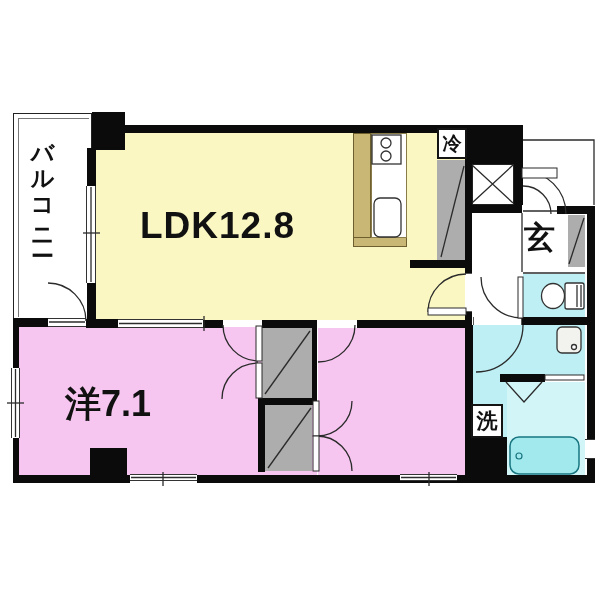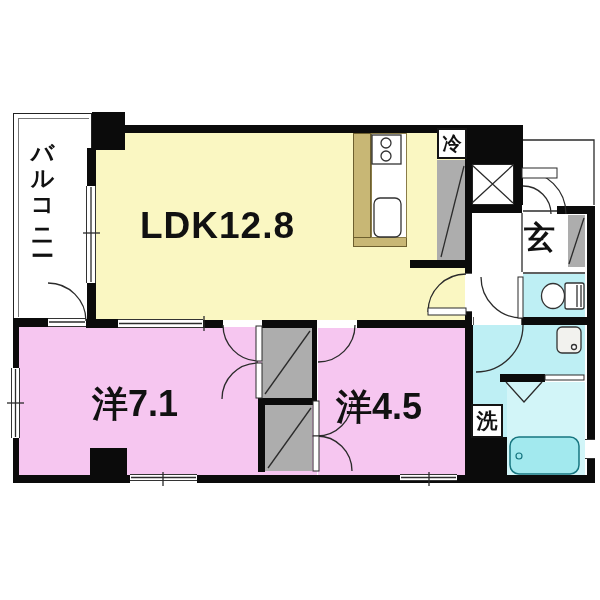--- a/index.html
+++ b/index.html
@@ -159,17 +159,16 @@
   <div class="box" style="left:472px;top:164px;width:42px;height:41px;border:1.5px solid #222;background:transparent;"></div>
   <div class="box" style="left:437px;top:128px;width:30px;height:31px;font-size:19px;">
     <span>冷</span>
   </div>
   <div class="box" style="left:471px;top:404px;width:32px;height:34px;font-size:21px;">
     <span>洗</span>
   </div>
 
   <div class="label vtext" style="left:28px;top:126px;height:195px;font-size:23px;">バルコニー</div>
   <div class="label" style="left:140px;top:205px;font-size:37px;letter-spacing:1px;text-align:center;">LDK12.8</div>
-  <div class="label" style="left:92px;top:380px;font-size:36px;">洋7.1</div>
-  <div class="label" style="left:336px;top:383px;font-size:36px;">洋4.5</div>
+  <div class="label" style="left:65px;top:380px;font-size:36px;">洋7.1</div>
   <div class="label" style="left:524px;top:217px;font-size:31px;">玄</div>
 
 </div>
 
 </body></html>

